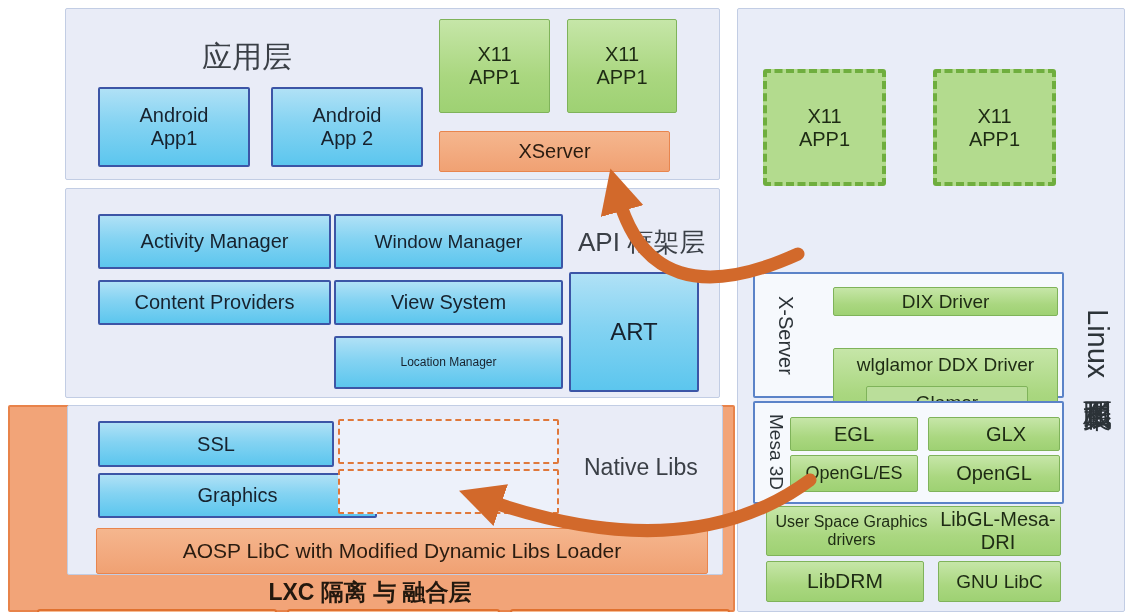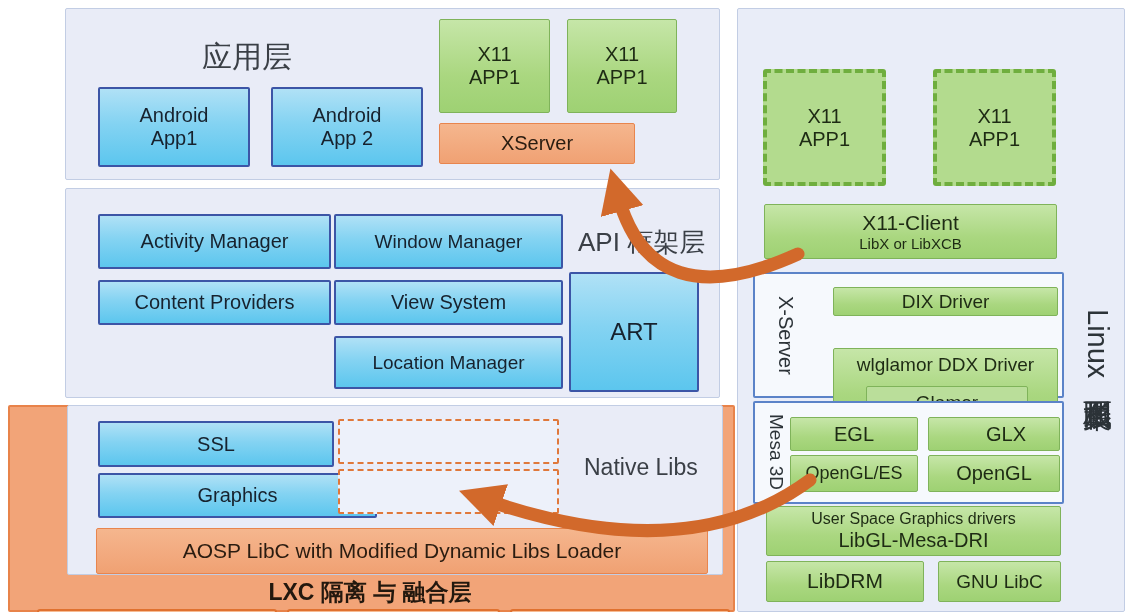--- a/index.html
+++ b/index.html
@@ -38,69 +38,65 @@
     <div class="abs" style="left:277px;top:202px;width:213px;height:20px;background:#f6bb93;border:2px solid #e0712f;border-radius:3px;"></div>
     <div class="abs" style="left:500px;top:202px;width:220px;height:20px;background:#f6bb93;border:2px solid #e0712f;border-radius:3px;"></div>
   </div>
 
   <div class="abs panel" style="left:65px;top:8px;width:655px;height:172px;">
     <div class="abs cnlabel" style="left:136px;top:28px;font-size:30px;">应用层</div>
     <div class="abs box bluebox" style="left:32px;top:78px;width:152px;height:80px;padding:0 16px;">Android App1</div>
     <div class="abs box bluebox" style="left:205px;top:78px;width:152px;height:80px;padding:16px 28px;">Android App 2</div>
     <div class="abs box greenbox" style="left:373px;top:10px;width:111px;height:94px;padding:0 22px;">X11 APP1</div>
     <div class="abs box greenbox" style="left:501px;top:10px;width:110px;height:94px;padding:0 22px;">X11 APP1</div>
-    <div class="abs box orangebox" style="left:373px;top:114px;width:196px;height:41px;">XServer</div>
+    <div class="abs box orangebox" style="left:373px;top:122px;width:231px;height:41px;">XServer</div>
   </div>
 
   <div class="abs panel" style="left:65px;top:188px;width:655px;height:210px;">
     <div class="abs cnlabel" style="left:512px;top:36px;font-size:26px;">API 框架层</div>
     <div class="abs box bluebox" style="left:32px;top:25px;width:233px;height:55px;">Activity Manager</div>
     <div class="abs box bluebox" style="left:268px;top:25px;width:229px;height:55px;font-size:19px;">Window Manager</div>
     <div class="abs box bluebox" style="left:32px;top:91px;width:233px;height:45px;">Content Providers</div>
     <div class="abs box bluebox" style="left:268px;top:91px;width:229px;height:45px;">View System</div>
-    <div class="abs box bluebox" style="left:268px;top:147px;width:229px;height:53px;font-size:19px;">Location Manager</div>
+    <div class="abs box bluebox" style="left:268px;top:147px;width:229px;height:53px;font-size:12px;">Location Manager</div>
     <div class="abs box bluebox" style="left:503px;top:83px;width:130px;height:120px;font-size:24px;">ART</div>
   </div>
 
   <div class="abs panel" style="left:67px;top:405px;width:656px;height:170px;">
     <div class="abs box bluebox" style="left:30px;top:15px;width:236px;height:46px;">SSL</div>
     <div class="abs box bluebox" style="left:30px;top:67px;width:279px;height:45px;">Graphics</div>
     <div class="abs dashbox" style="left:270px;top:13px;width:221px;height:45px;"></div>
     <div class="abs dashbox" style="left:270px;top:63px;width:221px;height:45px;"></div>
     <div class="abs cnlabel" style="left:516px;top:48px;font-size:23px;">Native Libs</div>
     <div class="abs box orangebox" style="left:28px;top:122px;width:612px;height:46px;font-size:21px;">AOSP LibC with Modified Dynamic Libs Loader</div>
   </div>
 
   <div class="abs panel" style="left:737px;top:8px;width:388px;height:604px;background:#e9edf8;">
     <div class="abs box greendash" style="left:25px;top:60px;width:123px;height:117px;padding:0 26px;">X11 APP1</div>
     <div class="abs box greendash" style="left:195px;top:60px;width:123px;height:117px;padding:0 26px;">X11 APP1</div>
 
-    <div class="abs box greenbox" style="left:26px;top:195px;width:293px;height:55px;flex-direction:column;">
-      <div style="font-size:21px;">X11-Client</div>
-      <div class="sub">LibX  or LibXCB</div>
-    </div>
 
     <div class="abs bluecontainer" style="left:15px;top:263px;width:311px;height:126px;">
       <div class="abs vlabel" style="left:10px;top:0;width:40px;height:100%;font-size:20px;">X-Server</div>
       <div class="abs box greenbox" style="left:78px;top:13px;width:225px;height:29px;font-size:19px;">DIX Driver</div>
       <div class="abs greenbox" style="left:78px;top:46px;width:225px;height:76px;border-radius:2px;margin-top:28px;">
         <div style="text-align:center;font-size:19px;padding-top:5px;">wlglamor DDX Driver</div>
         <div class="abs box" style="left:32px;top:37px;width:162px;height:34px;background:#bade9a;border:1px solid #7fb35a;font-size:19px;">Glamor</div>
       </div>
     </div>
 
     <div class="abs bluecontainer" style="left:15px;top:392px;width:311px;height:103px;">
       <div class="abs vlabel" style="left:4px;top:0;width:34px;height:100%;font-size:19px;">Mesa 3D</div>
       <div class="abs box greenbox" style="left:35px;top:14px;width:128px;height:34px;">EGL</div>
       <div class="abs box greenbox" style="left:173px;top:14px;width:132px;height:34px;padding-left:24px;">GLX</div>
       <div class="abs box greenbox" style="left:35px;top:52px;width:128px;height:37px;font-size:18px;">OpenGL/ES</div>
       <div class="abs box greenbox" style="left:173px;top:52px;width:132px;height:37px;">OpenGL</div>
     </div>
 
-    <div class="abs box greenbox" style="left:28px;top:497px;width:295px;height:50px;flex-direction:column;">
+    <div class="abs box greenbox" style="left:28px;top:497px;width:295px;height:50px;flex-direction:row;">
       <div style="font-size:16px;">User Space Graphics drivers</div>
       <div style="font-size:20px;">LibGL-Mesa-DRI</div>
     </div>
 
     <div class="abs box greenbox" style="left:28px;top:552px;width:158px;height:41px;font-size:21px;">LibDRM</div>
     <div class="abs box greenbox" style="left:200px;top:552px;width:123px;height:41px;font-size:19px;">GNU LibC</div>
 
     <div class="abs vlabel" style="left:338px;top:195px;width:44px;height:280px;font-size:29px;">Linux桌面图形栈</div>
   </div>
 

